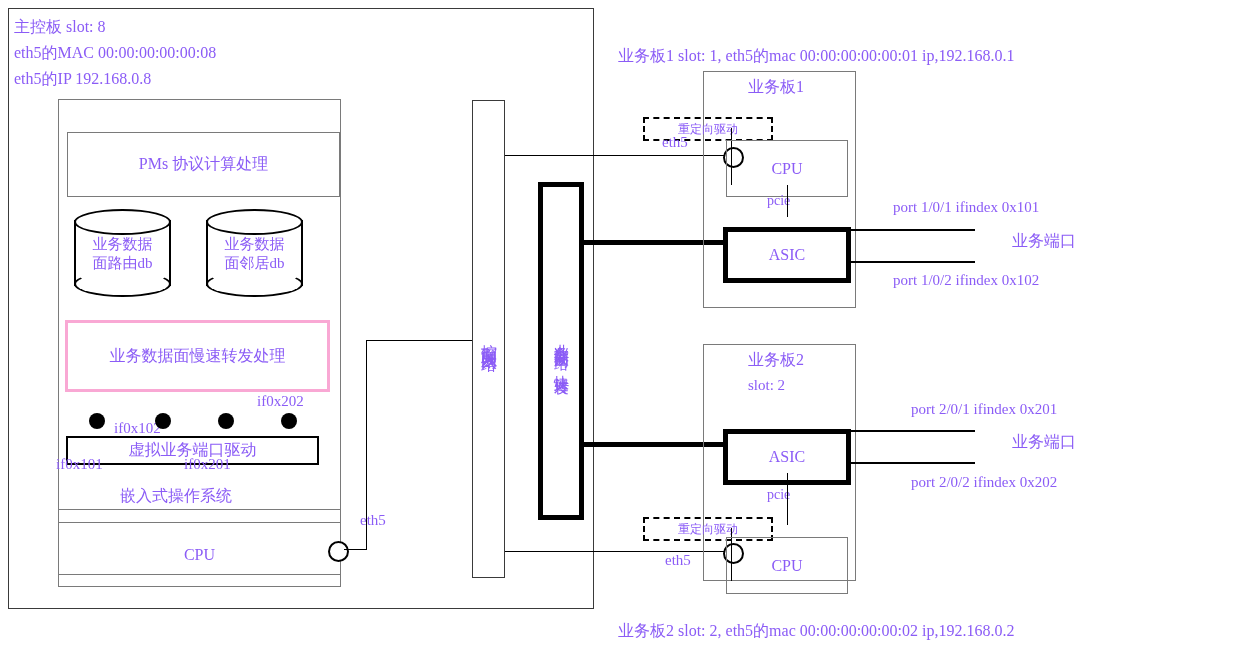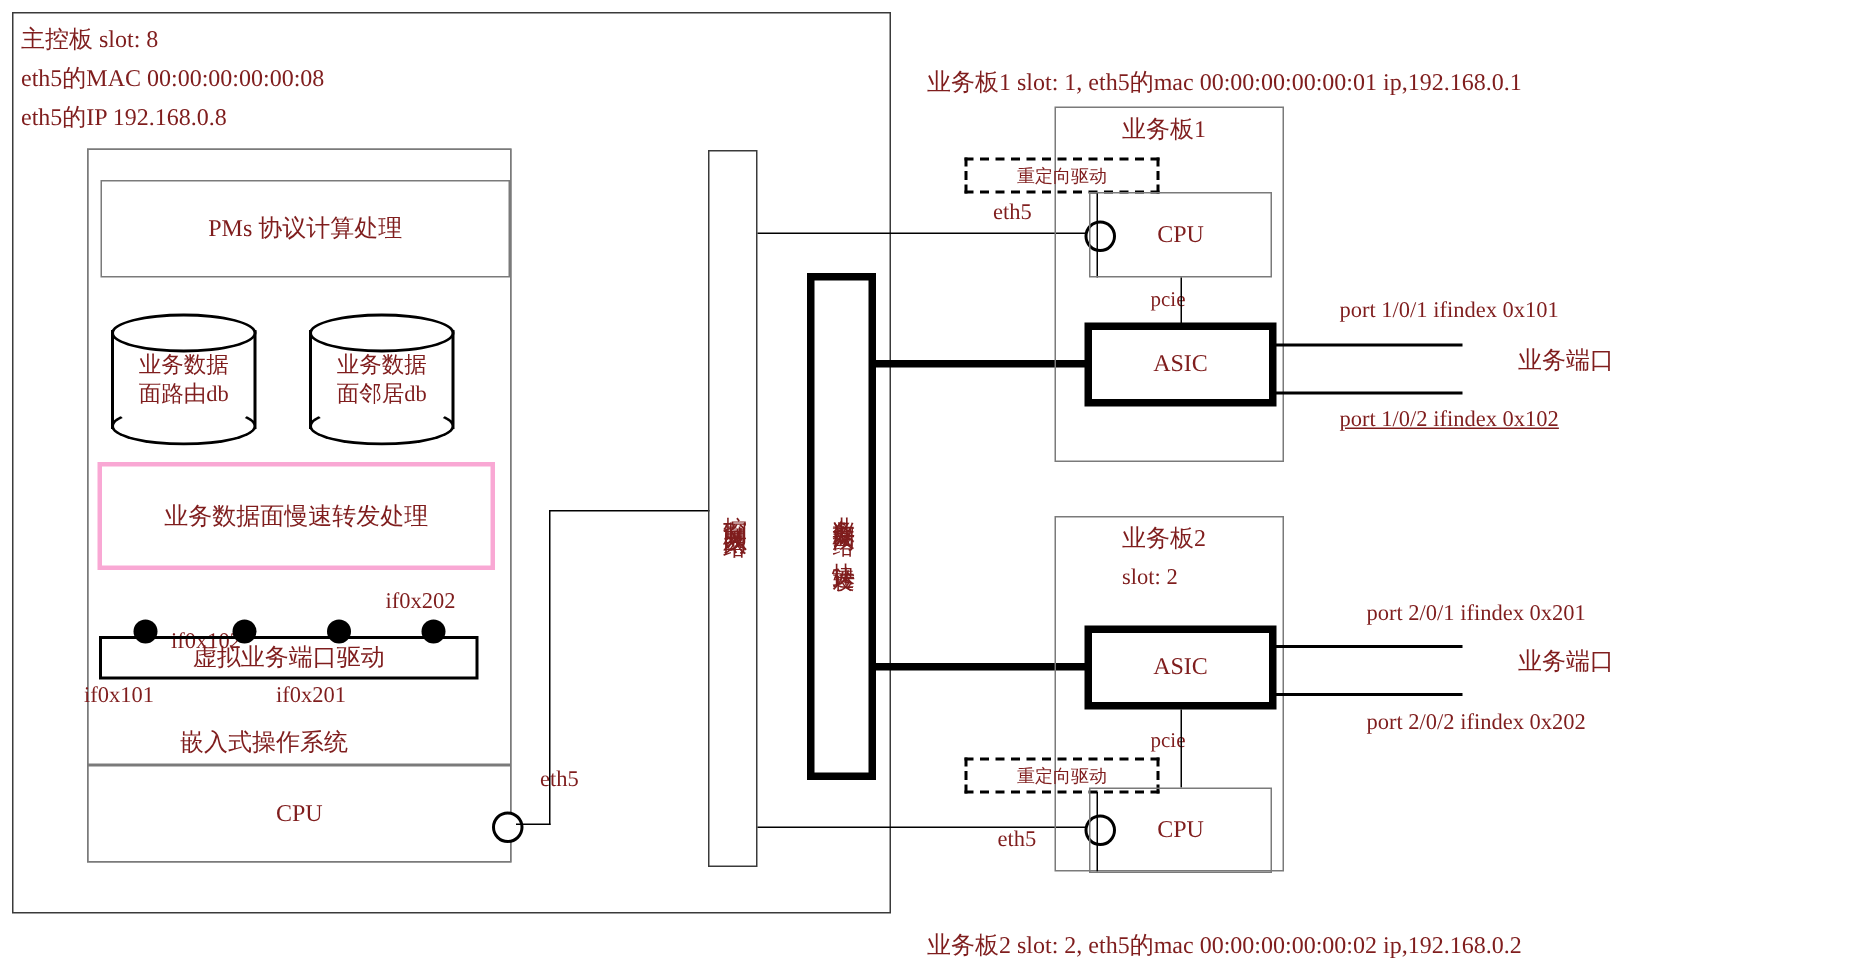--- a/index.html
+++ b/index.html
@@ -1,23 +1,23 @@
 <!DOCTYPE html>
 <html><head>
 <meta charset="utf-8">
 <style>
   html,body{margin:0;padding:0;background:#ffffff;}
   #stage{position:relative;width:1196px;height:646px;background:#ffffff;
-         font-family:"Liberation Serif","DejaVu Serif",serif;color:#7f1d1d;overflow:hidden;}
+         font-family:"Liberation Serif","DejaVu Serif",serif;color:#8b5cf6;overflow:hidden;}
   .box{position:absolute;box-sizing:border-box;}
   .thin{border:1px solid #7a7a7a;}
   .thin2{border:1px solid #3a3a3a;}
   .dashed{border:2px dashed #000;}
   .lbl{position:absolute;white-space:nowrap;line-height:1.15;}
-  .ctr{display:flex;align-items:center;justify-content:center;text-align:center;}
+  .ctr{display:flex;align-items:center;justify-content:center;text-align:center;margin-top:12px;}
   .hline{position:absolute;background:#000;height:1px;}
   .vline{position:absolute;background:#000;width:1px;}
   .hthick{position:absolute;background:#000;height:5px;}
   .circ{position:absolute;border:2px solid #000;border-radius:50%;background:#fff;}
   .dot{position:absolute;border-radius:50%;background:#000;}
   .vtext{position:absolute;writing-mode:vertical-rl;text-orientation:upright;
          display:flex;align-items:center;justify-content:center;letter-spacing:2px;}
   .cyl{position:absolute;}
   .cyl .body{position:absolute;left:0;right:0;top:11px;bottom:11px;border-left:2px solid #000;border-right:2px solid #000;background:#fff;}
   .cyl .top{position:absolute;left:0;right:0;top:0;height:22px;border:2px solid #000;border-radius:50%;background:#fff;}
@@ -112,21 +112,21 @@
 
   <div class="lbl s14" style="left:767px;top:193px;">pcie</div>
   <div class="vline" style="left:787px;top:185px;height:32px;"></div>
 
   <div class="box ctr s16" style="left:723px;top:215px;width:128px;height:56px;border:5px solid #000;">ASIC</div>
 
   <div class="hline" style="left:850px;top:229px;width:125px;height:2px;"></div>
   <div class="hline" style="left:850px;top:261px;width:125px;height:2px;"></div>
   <div class="lbl s15" style="left:893px;top:199px;">port 1/0/1 ifindex 0x101</div>
   <div class="lbl s16" style="left:1012px;top:232px;">业务端口</div>
-  <div class="lbl s15" style="left:893px;top:272px;text-decoration:underline;">port 1/0/2 ifindex 0x102</div>
+  <div class="lbl s15" style="left:893px;top:272px;">port 1/0/2 ifindex 0x102</div>
 
   <div class="box thin" style="left:703px;top:344px;width:153px;height:237px;"></div>
   <div class="lbl s16" style="left:748px;top:351px;">业务板2</div>
   <div class="lbl s15" style="left:748px;top:377px;">slot: 2</div>
 
   <div class="box ctr s16" style="left:723px;top:417px;width:128px;height:56px;border:5px solid #000;">ASIC</div>
 
   <div class="hline" style="left:850px;top:430px;width:125px;height:2px;"></div>
   <div class="hline" style="left:850px;top:462px;width:125px;height:2px;"></div>
   <div class="lbl s15" style="left:911px;top:401px;">port 2/0/1 ifindex 0x201</div>

